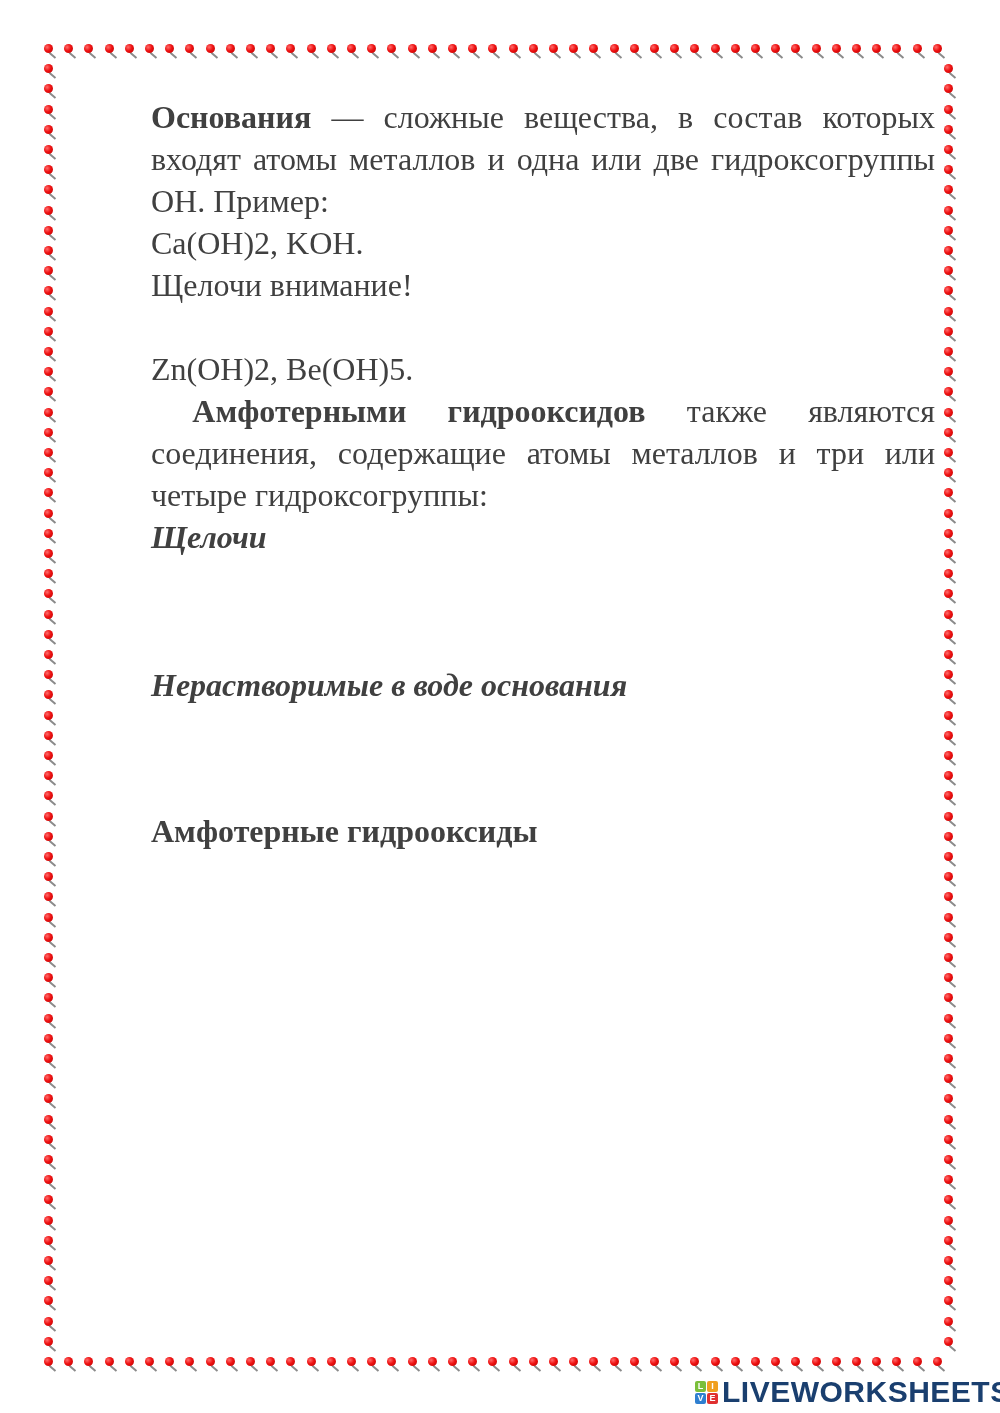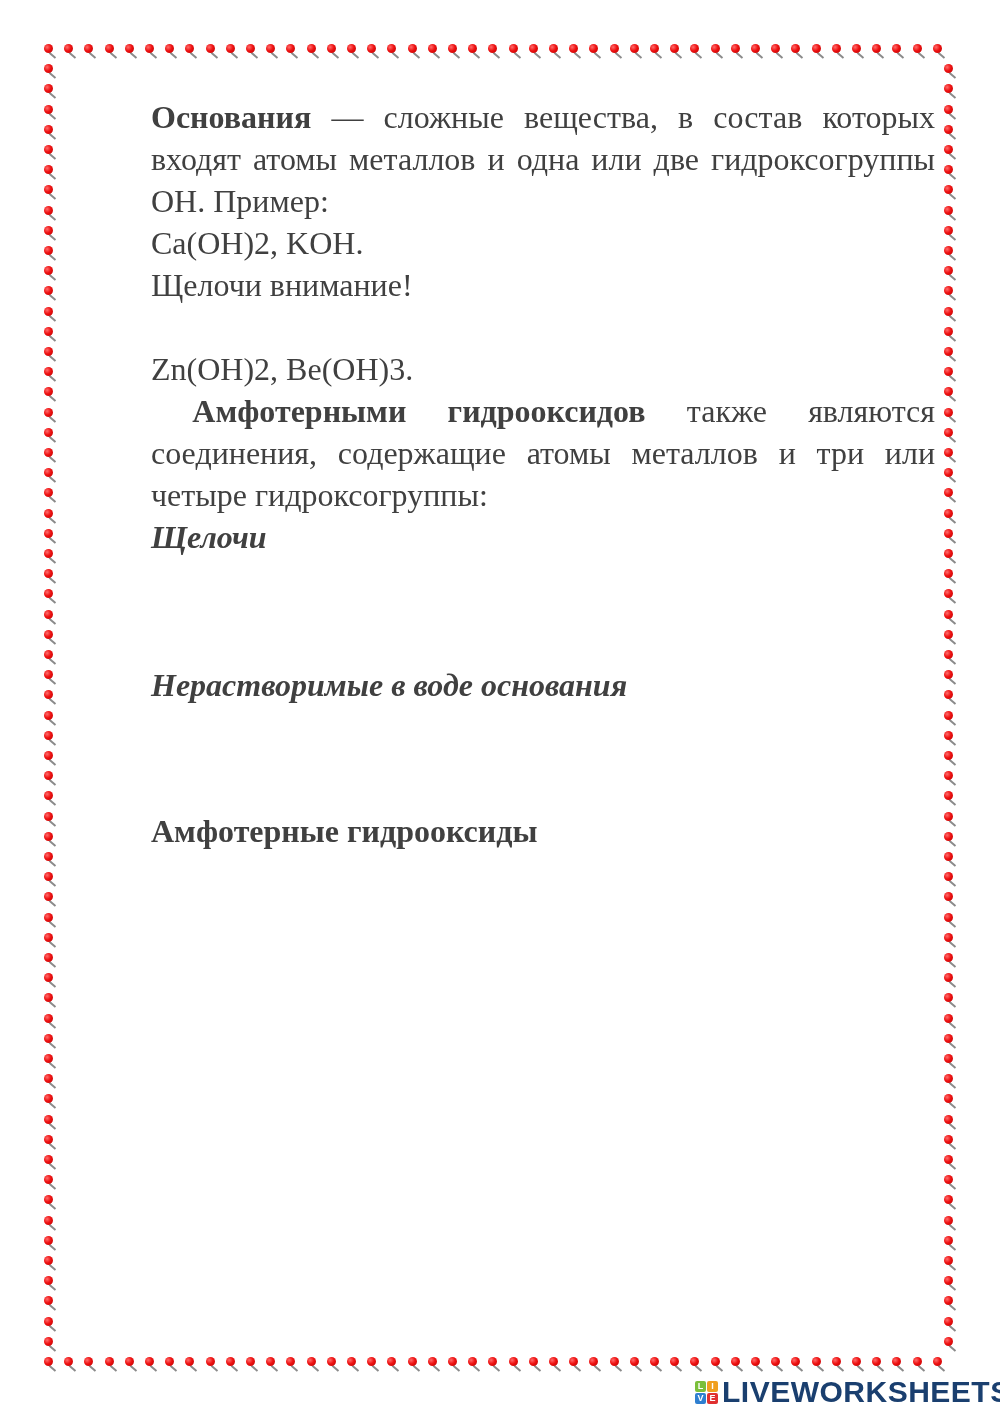--- a/index.html
+++ b/index.html
@@ -899,21 +899,21 @@
       <div class="needle" style="background: rgb(138, 138, 138);"></div>
       <div class="head"></div>
     </div>
   </div>
 
 <div class="content">
   <p class="j"><span class="b">Основания</span><span> — сложные вещества, в состав которых входят атомы металлов и одна или две гидроксогруппы ОН. Пример:</span></p>
   <p>Ca(OH)2,   KOH.</p>
   <p>Щелочи внимание!</p>
   <div class="gap"></div>
-  <p>Zn(OH)2,   Be(OH)3.</p>
+  <p>Zn(OH)2,   Be(OH)5.</p>
   <p class="j">&nbsp;<span class="b">Амфотерными гидрооксидов</span><span> также являются соединения, содержащие атомы металлов и три или четыре гидроксогруппы:</span></p>
   <p class="bi">Щелочи</p>
   <div class="gap"></div>
   <div class="gap"></div>
   <div style="height:22px"></div>
   <p class="bi">Нерастворимые в воде основания</p>
   <div class="gap"></div>
   <div class="gap"></div>
   <div style="height:20px"></div>
   <p class="b">Амфотерные гидрооксиды</p>

